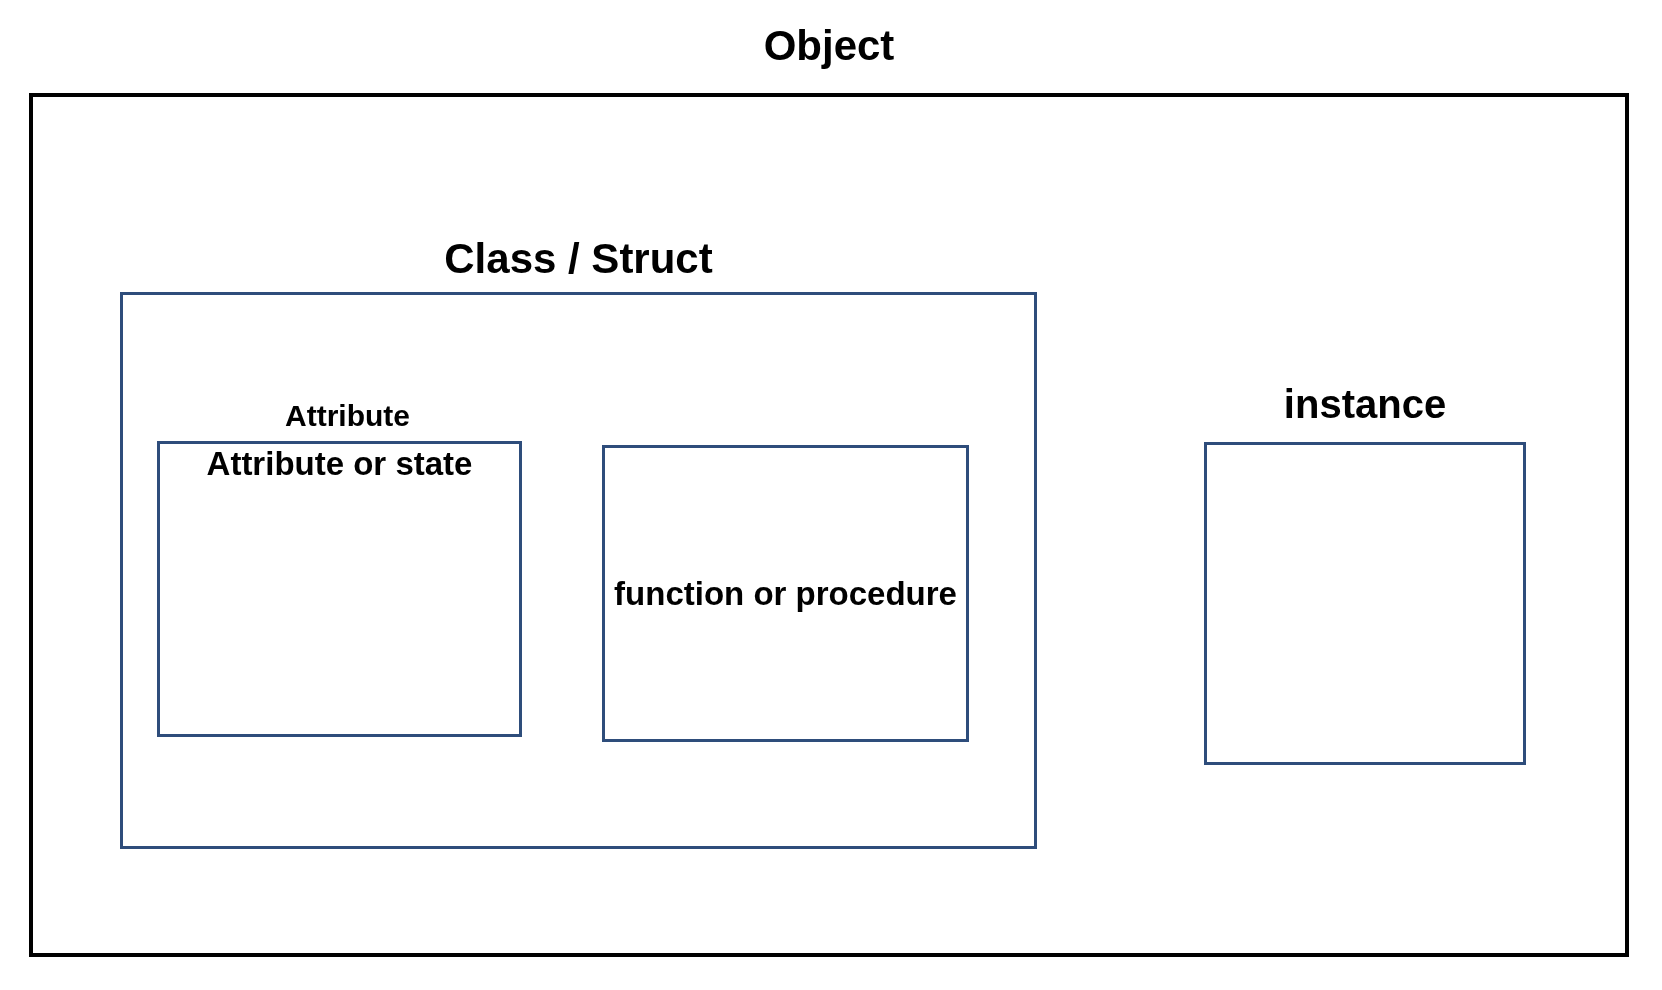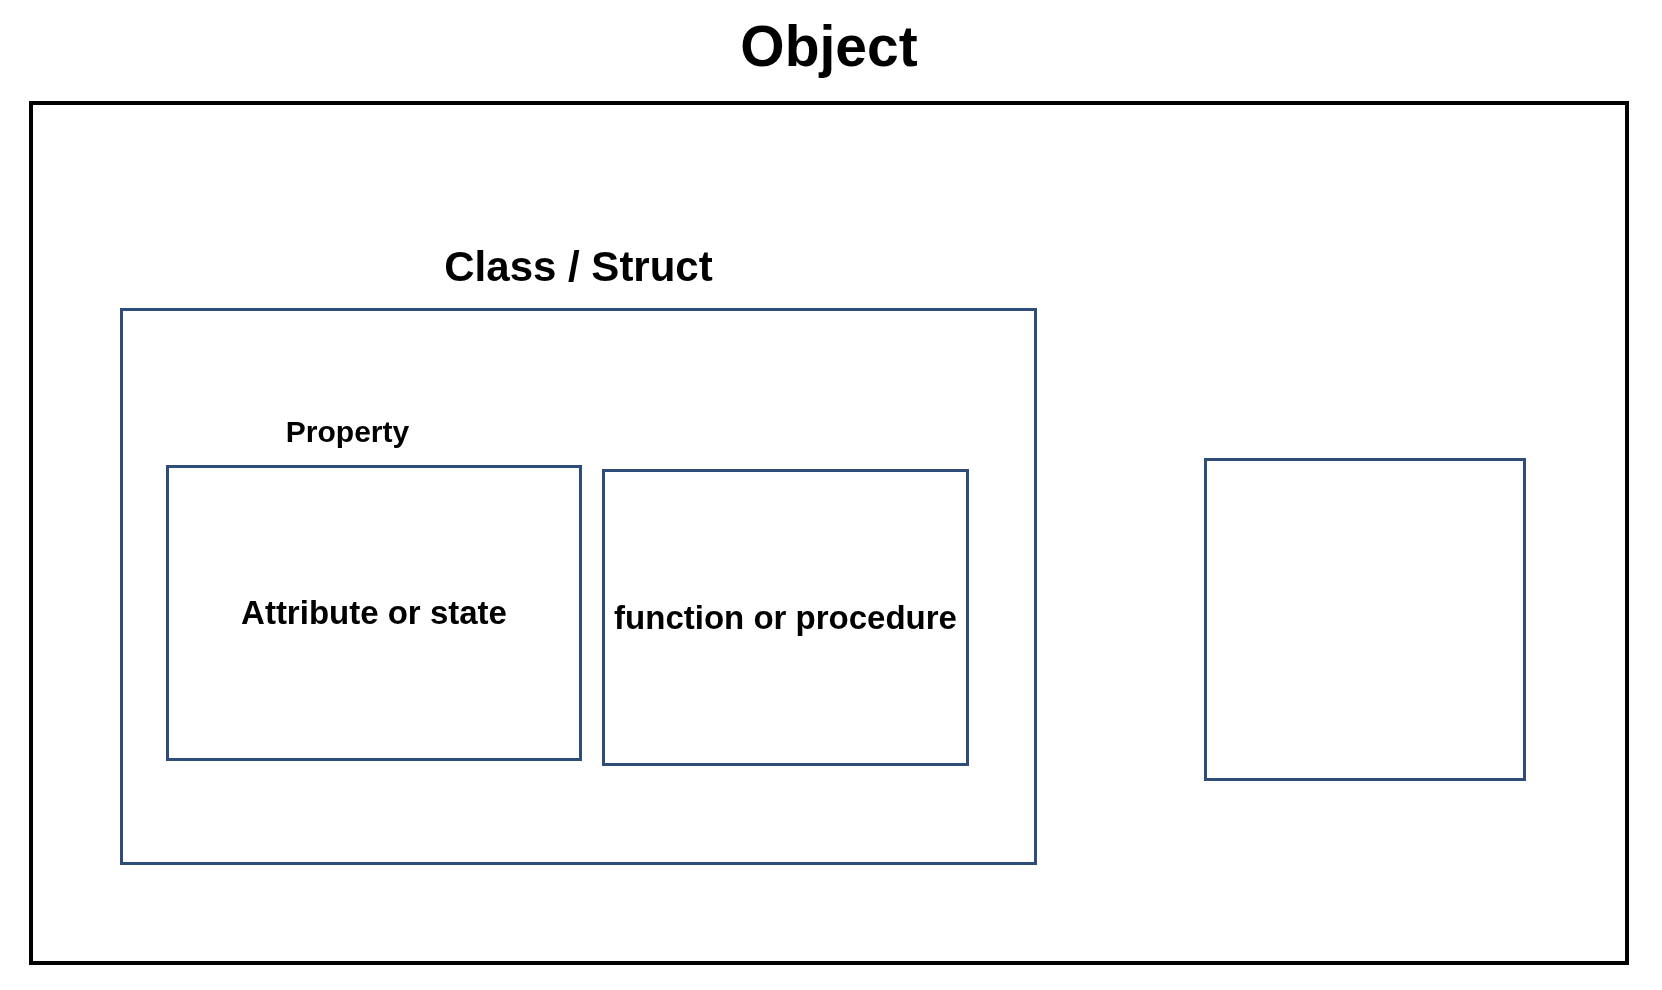--- a/index.html
+++ b/index.html
@@ -24,27 +24,26 @@
     position: absolute;
     font-weight: 700;
     text-align: center;
     color: var(--text-color);
     white-space: nowrap;
   }
 
   .box {
     position: absolute;
     background: var(--bg);
-    margin-top: 8px;
   }
 
   
   .object-title {
     left: 29px; top: 20px; width: 1600px;
-    font-size: 57px; line-height: 52px;
+    font-size: 42px; line-height: 52px;
   }
 
   
   .outer-box {
     left: 29px; top: 93px; width: 1600px; height: 864px;
     border: 4px solid var(--outer-border);
   }
 
   
   .class-title {
@@ -55,23 +54,23 @@
     left: 87px; top: 195px; width: 917px; height: 557px;
     border: 3px solid var(--accent-border);
   }
 
   
   .property-title {
     left: 42px; top: 102px; width: 365px;
     font-size: 30px; line-height: 38px;
   }
   .property-box {
-    left: 43px; top: 146px; width: 416px; height: 296px;
+    left: 34px; top: 146px; width: 365px; height: 296px;
     border: 3px solid var(--accent-border);
-    display: flex; align-items: center; justify-content: center;
+    display: flex; justify-content: center;
   }
 
   
   .method-title {
     left: 479px; top: 109px; width: 365px;
     font-size: 32px; line-height: 40px;
   }
   .method-box {
     left: 479px; top: 150px; width: 367px; height: 297px;
     border: 3px solid var(--accent-border);
@@ -102,31 +101,32 @@
 <div class="canvas">
 
   <div class="label object-title">Object</div>
 
   <div class="box outer-box">
 
     <div class="label class-title">Class / Struct</div>
 
     <div class="box class-box">
 
-      <div class="label property-title">Property</div>
+      <div class="label property-title">Attribute</div>
 
       <div class="box property-box">
         <span class="inner-content">Attribute or state</span>
       </div>
 
 
       <div class="box method-box">
         <span class="inner-content">function or procedure</span>
       </div>
 
     </div>
 
+    <div class="label instance-title">instance</div>
 
     <div class="box instance-box"></div>
 
   </div>
 
 </div>
 
 </body></html>

